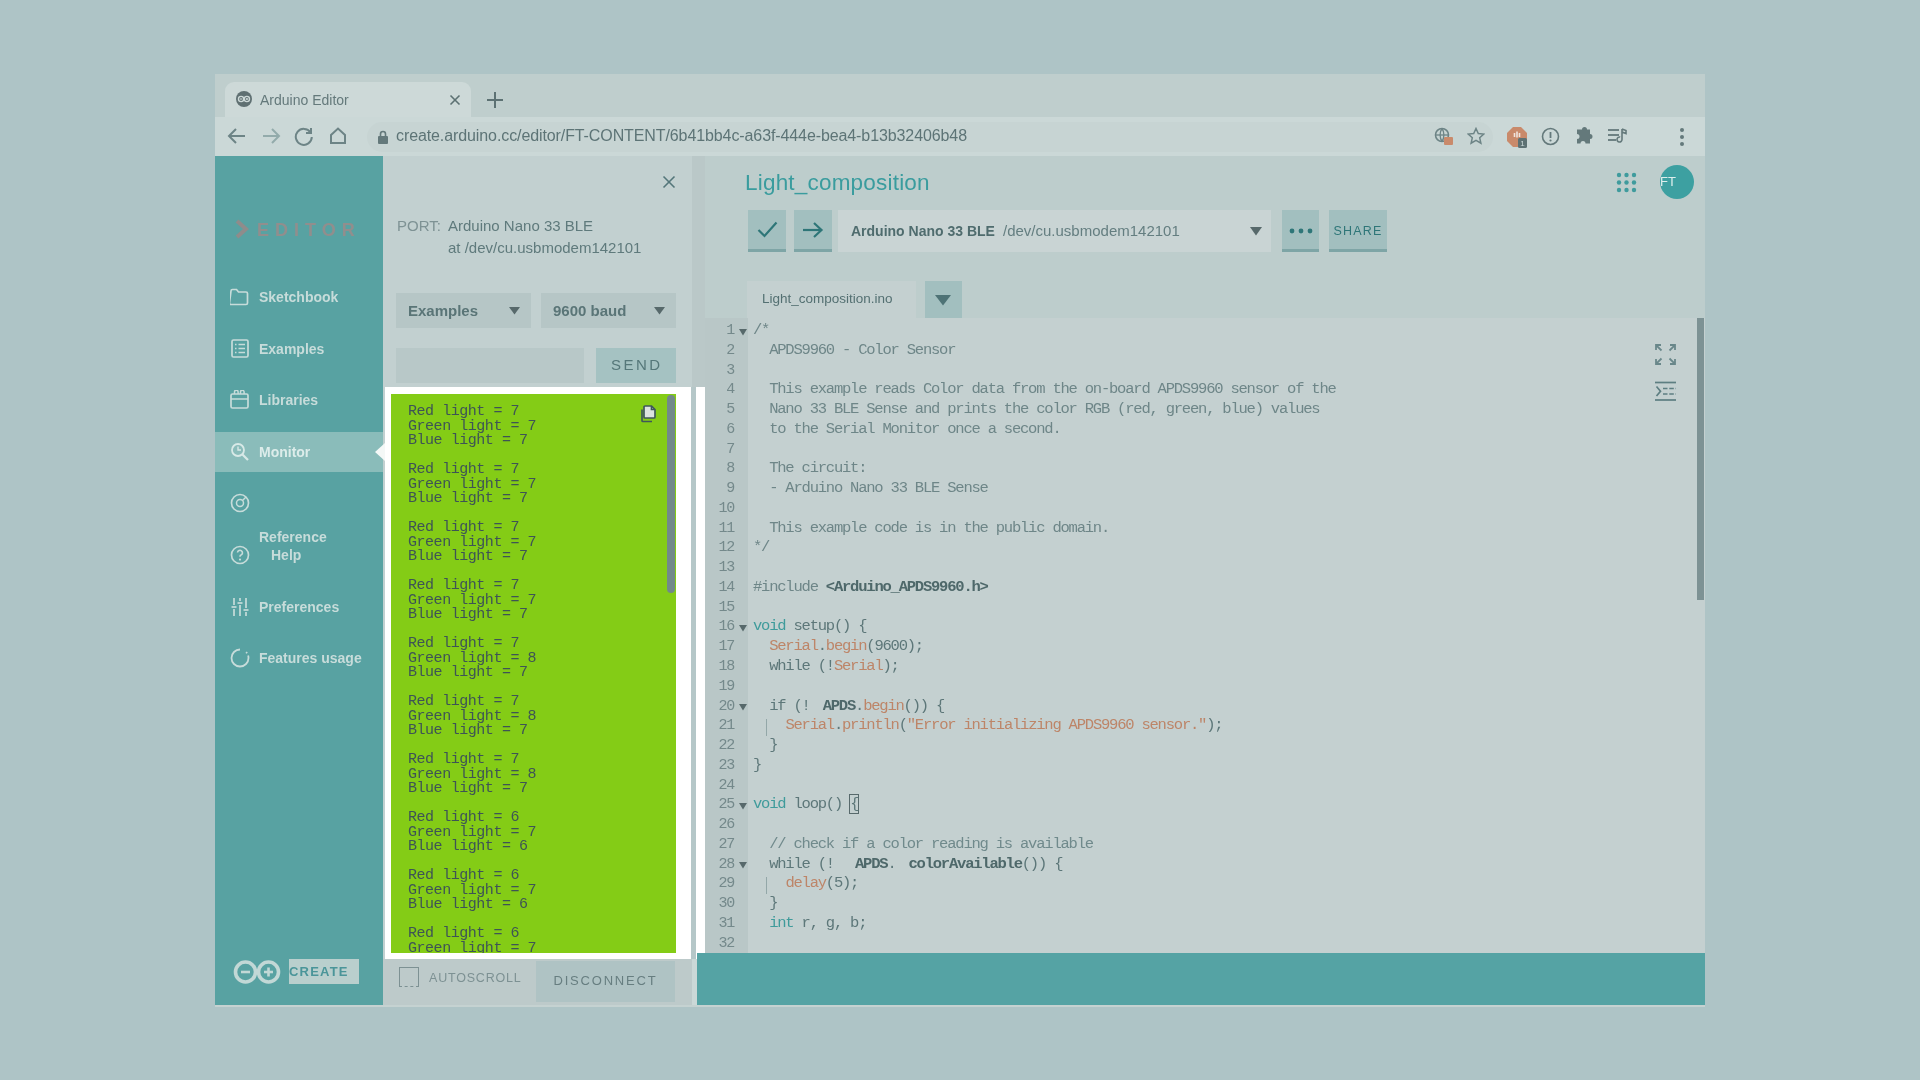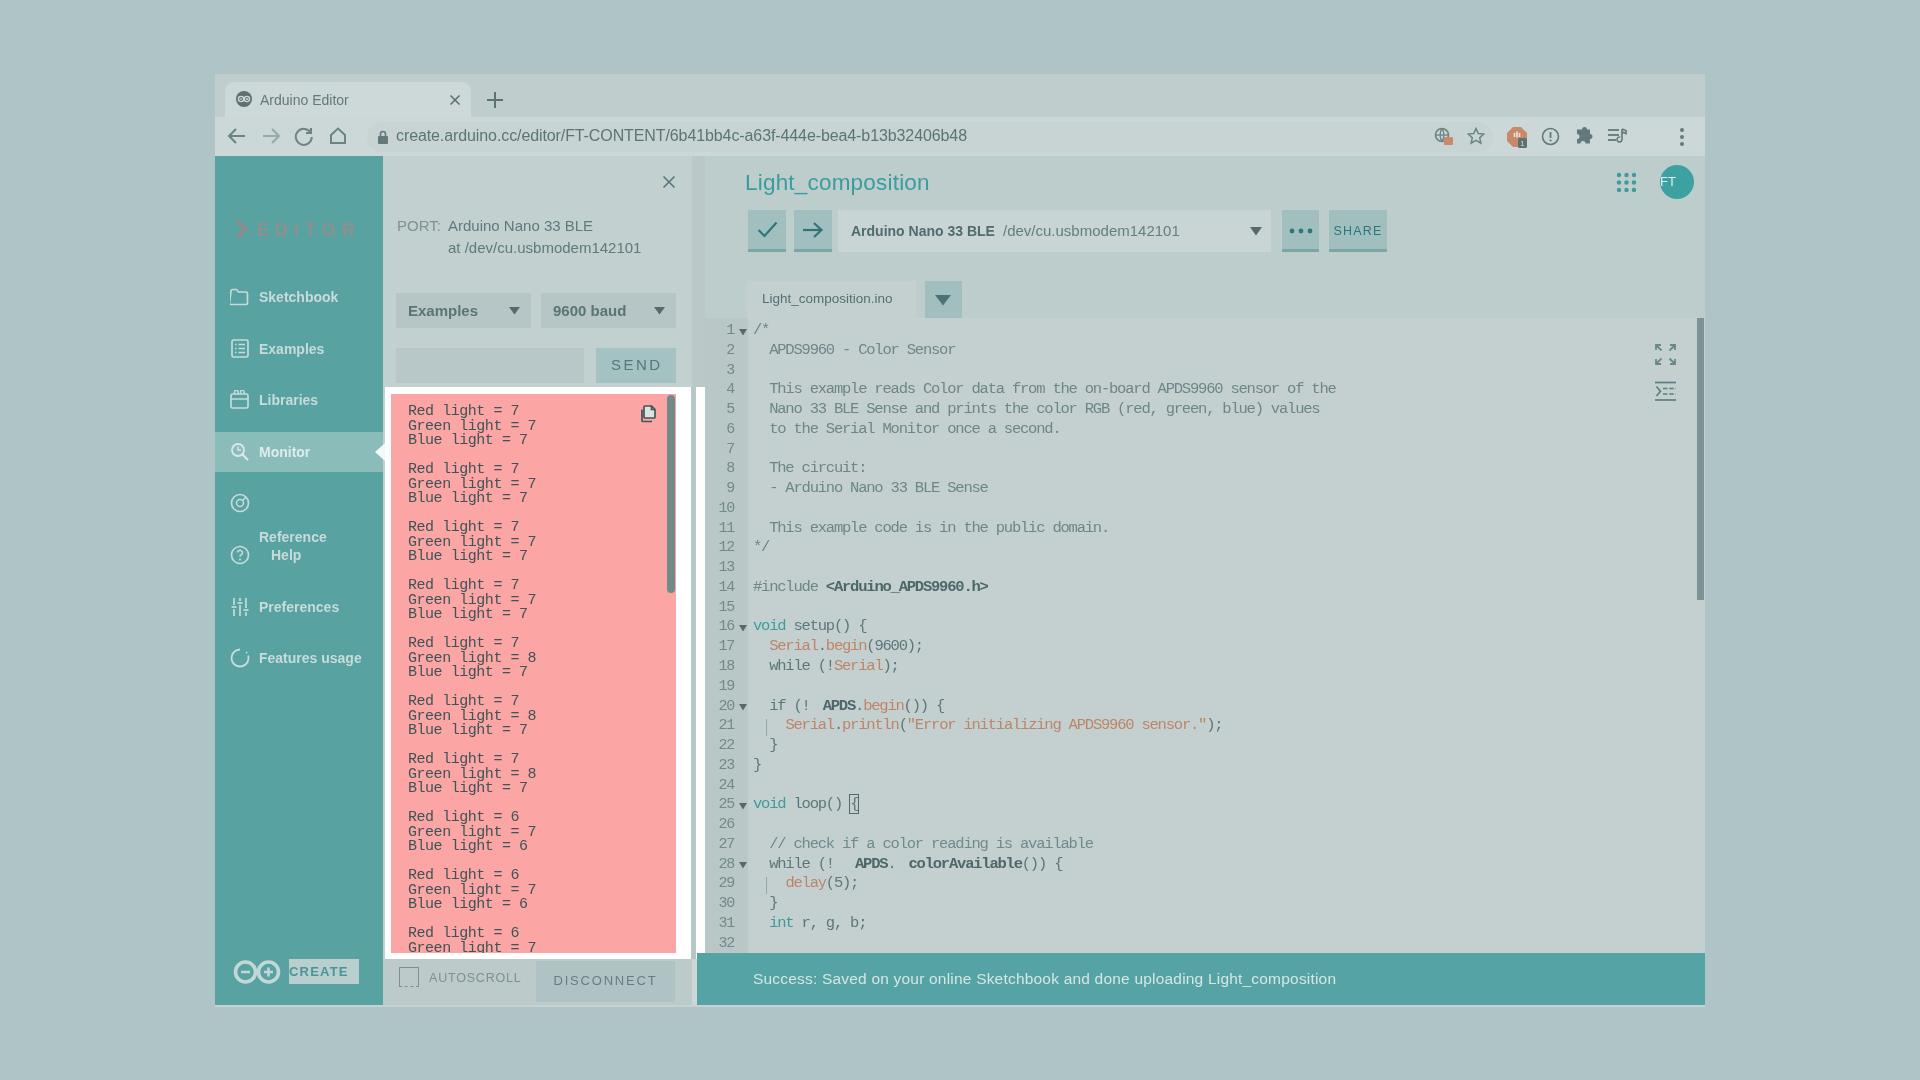--- a/index.html
+++ b/index.html
@@ -228,21 +228,21 @@
     </svg>
   <div class="abs" style="left:396px;top:348px;width:188px;height:35px;background:#b8c8c8;"></div>
   <div class="abs" style="left:596px;top:348px;width:80px;height:35px;background:#a5c2c2;"></div>
   <div class="abs" style="left:611px;top:356px;font-size:15px;color:#557779;letter-spacing:2.5px;">SEND</div>
   <svg class="abs" style="left:375px;top:443px;" width="10" height="18" viewBox="0 0 10 18">
       <path d="M10 0 L10 18 L0 9 Z" fill="#f4f8f7"></path>
     </svg>
 
   <div class="abs" style="left:385px;top:387px;width:320px;height:572px;background:#ffffff;"></div>
   <div class="abs" style="left:691px;top:387px;width:5px;height:572px;background:#b5c7c8;"></div>
-  <div class="abs" style="left:391px;top:394px;width:285px;height:559px;background:#fca5a5;overflow:hidden;">
+  <div class="abs" style="left:391px;top:394px;width:285px;height:559px;background:#84cc16;overflow:hidden;">
     <div class="mono" style="position:absolute;left:17px;top:11px;font-size:15px;letter-spacing:-0.46px;line-height:14.5px;color:#3e5456;white-space:pre;" id="serialtext">Red light = 7
 Green light = 7
 Blue light = 7
 
 Red light = 7
 Green light = 7
 Blue light = 7
 
 Red light = 7
 Green light = 7
@@ -442,15 +442,14 @@
   <span class="cm">// check if a color reading is available</span>
   <span class="dk">while (! </span><span class="bd">APDS</span><span class="dk">.</span><span class="bd">colorAvailable</span><span class="dk">()) {</span>
     <span class="or">delay</span><span class="dk">(5);</span>
   <span class="dk">}</span>
   <span class="kw">int</span> <span class="dk">r, g, b;</span>
 </div>
   <div class="abs" style="left:766px;top:719px;width:1px;height:17px;background:#93a7a8;"></div>
   <div class="abs" style="left:766px;top:877px;width:1px;height:17px;background:#93a7a8;"></div>
 
   <div class="abs" style="left:697px;top:953px;width:1008px;height:52px;background:#55a3a4;"></div>
-  <div class="abs" style="left:753px;top:970px;font-size:15.5px;color:#d5e6e4;letter-spacing:0.2px;">Success: Saved on your online Sketchbook and done uploading Light_composition</div>
   <div class="abs" style="left:215px;top:1005px;width:1490px;height:2px;background:#c5d2d1;"></div>
 </div>
 
 </body></html>

